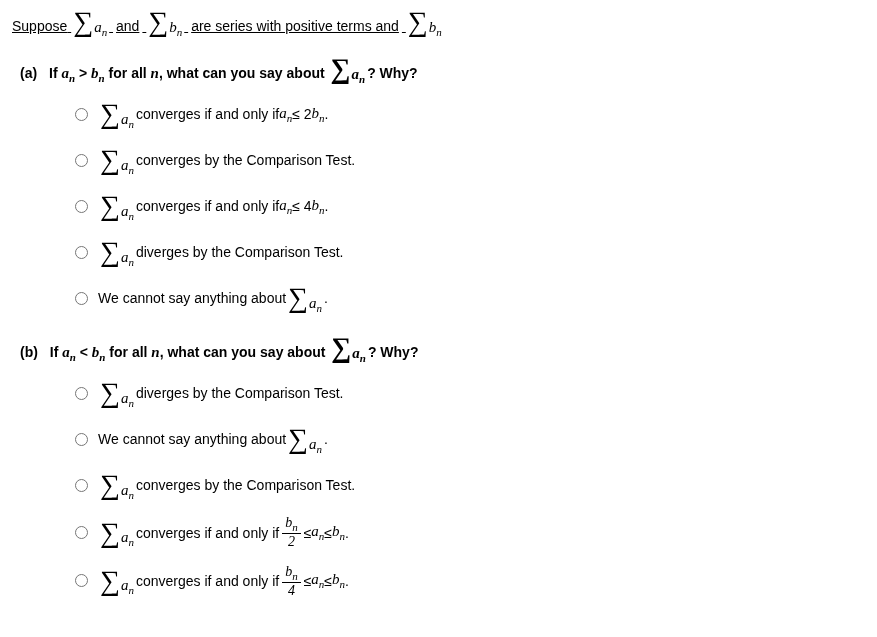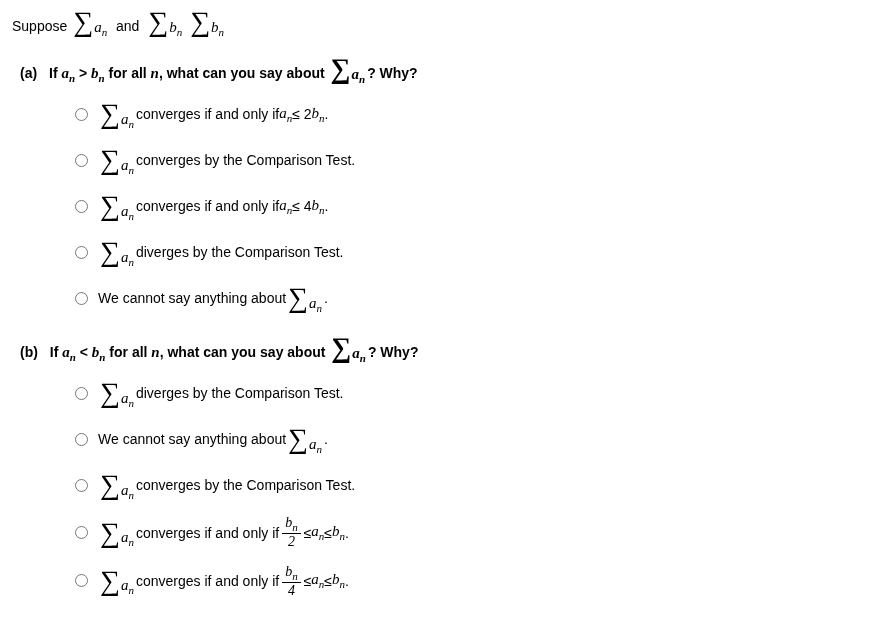--- a/index.html
+++ b/index.html
@@ -7,20 +7,21 @@
       font-size: 14px;
       color: #000;
       margin: 0;
       padding: 8px 12px;
       width: 877px;
       box-sizing: border-box;
     }
     .intro {
       margin-bottom: 18px;
       line-height: 1.6;
+      text-decoration: underline;
     }
     .part {
       margin-bottom: 20px;
     }
     .part-label {
       display: inline-block;
       margin-right: 8px;
     }
     .question {
       margin-bottom: 14px;
@@ -102,20 +103,21 @@
   <span>Suppose</span>
   <span class="sigma">
     <span class="sigma-sym">∑</span>
     <span class="sigma-term"><span>a</span><span class="sub">n</span></span>
   </span>
   <span class="text-seg">and</span>
   <span class="sigma">
     <span class="sigma-sym">∑</span>
     <span class="sigma-term"><span>b</span><span class="sub">n</span></span>
   </span>
+  <span class="text-seg">are series with positive terms and</span>
   <span class="sigma">
     <span class="sigma-sym">∑</span>
     <span class="sigma-term"><span>b</span><span class="sub">n</span></span>
   </span>
 </div>
 
 <div class="part">
   <div class="question">
     <span class="part-label">(a)</span>
     <span>If </span><span class="mathit"><span>a</span><span class="sub">n</span></span><span> &gt; </span><span class="mathit"><span>b</span><span class="sub">n</span></span><span> for all </span><span class="mathit">n</span><span>, what can you say about </span>

